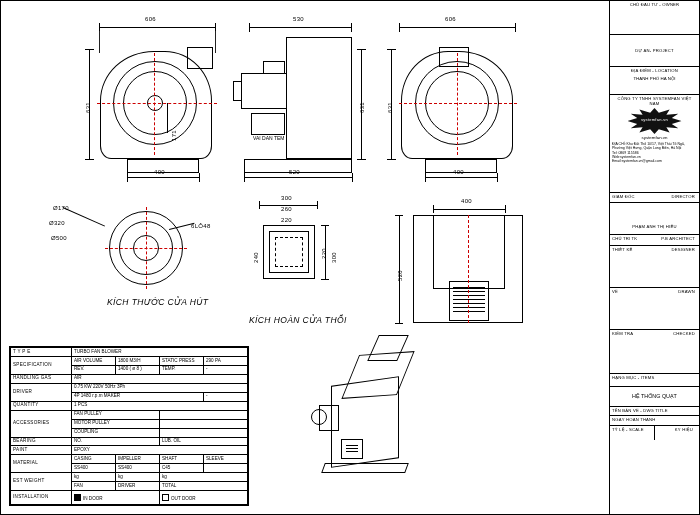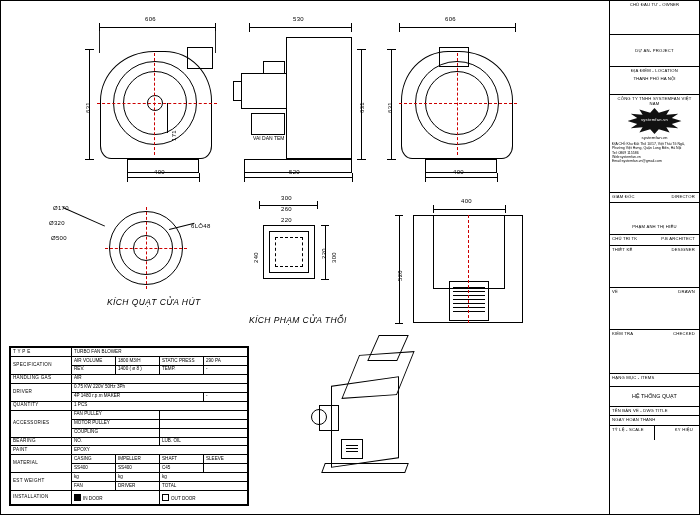--- a/index.html
+++ b/index.html
@@ -136,42 +136,42 @@
     <div class="shape circ" style="left:132px;top:234px;width:26px;height:26px;"></div>
     <div class="cl" style="left:104px;top:247px;width:82px;"></div>
     <div class="abs" style="left:145px;top:206px;height:82px;border-left:1px dashed #c00;"></div>
 
     <div class="abs" style="left:62px;top:206px;width:46px;height:30px;border-top:1px solid #000;transform:rotate(24deg);transform-origin:0 0;"></div>
     <div class="abs dim" style="left:52px;top:204px;">Ø170</div>
     <div class="abs dim" style="left:48px;top:219px;">Ø320</div>
     <div class="abs dim" style="left:50px;top:234px;">Ø500</div>
     <div class="abs dim" style="left:190px;top:222px;">6LỖ48</div>
     <div class="abs" style="left:168px;top:228px;width:26px;border-top:1px solid #000;transform:rotate(-14deg);transform-origin:0 0;"></div>
-    <div class="abs cap" style="left:106px;top:296px;">KÍCH QUẠT CỬA HÚT</div>
+    <div class="abs cap" style="left:106px;top:296px;">KÍCH THƯỚC CỬA HÚT</div>
   </div>
 
   <div>
     <div class="ln h" style="left:258px;top:204px;width:58px;"></div>
     <div class="ln v" style="left:258px;top:200px;height:8px;"></div>
     <div class="ln v" style="left:316px;top:200px;height:8px;"></div>
     <div class="abs dim" style="left:280px;top:194px;">300</div>
     <div class="abs dim" style="left:280px;top:205px;">260</div>
     <div class="abs dim" style="left:280px;top:216px;">220</div>
 
     <div class="shape" style="left:262px;top:224px;width:52px;height:54px;"></div>
     <div class="shape" style="left:268px;top:230px;width:40px;height:42px;"></div>
     <div class="shape dash" style="left:274px;top:236px;width:28px;height:30px;"></div>
 
     <div class="abs dim rot" style="left:330px;top:262px;transform:rotate(-90deg);">300</div>
     <div class="abs dim rot" style="left:320px;top:258px;transform:rotate(-90deg);">220</div>
     <div class="abs dim rot" style="left:252px;top:262px;transform:rotate(-90deg);">240</div>
     <div class="ln v" style="left:324px;top:224px;height:54px;"></div>
     <div class="ln h" style="left:320px;top:224px;width:8px;"></div>
     <div class="ln h" style="left:320px;top:278px;width:8px;"></div>
-    <div class="abs cap" style="left:248px;top:314px;">KÍCH PHẠM CỬA THỔI</div>
+    <div class="abs cap" style="left:248px;top:314px;">KÍCH HOÀN CỬA THỔI</div>
   </div>
 
   <div>
     <div class="ln h" style="left:432px;top:208px;width:72px;"></div>
     <div class="ln v" style="left:432px;top:204px;height:8px;"></div>
     <div class="ln v" style="left:504px;top:204px;height:8px;"></div>
     <div class="abs dim" style="left:460px;top:197px;">400</div>
 
     <div class="shape" style="left:412px;top:214px;width:110px;height:108px;"></div>
     <div class="shape" style="left:432px;top:214px;width:72px;height:74px;"></div>

